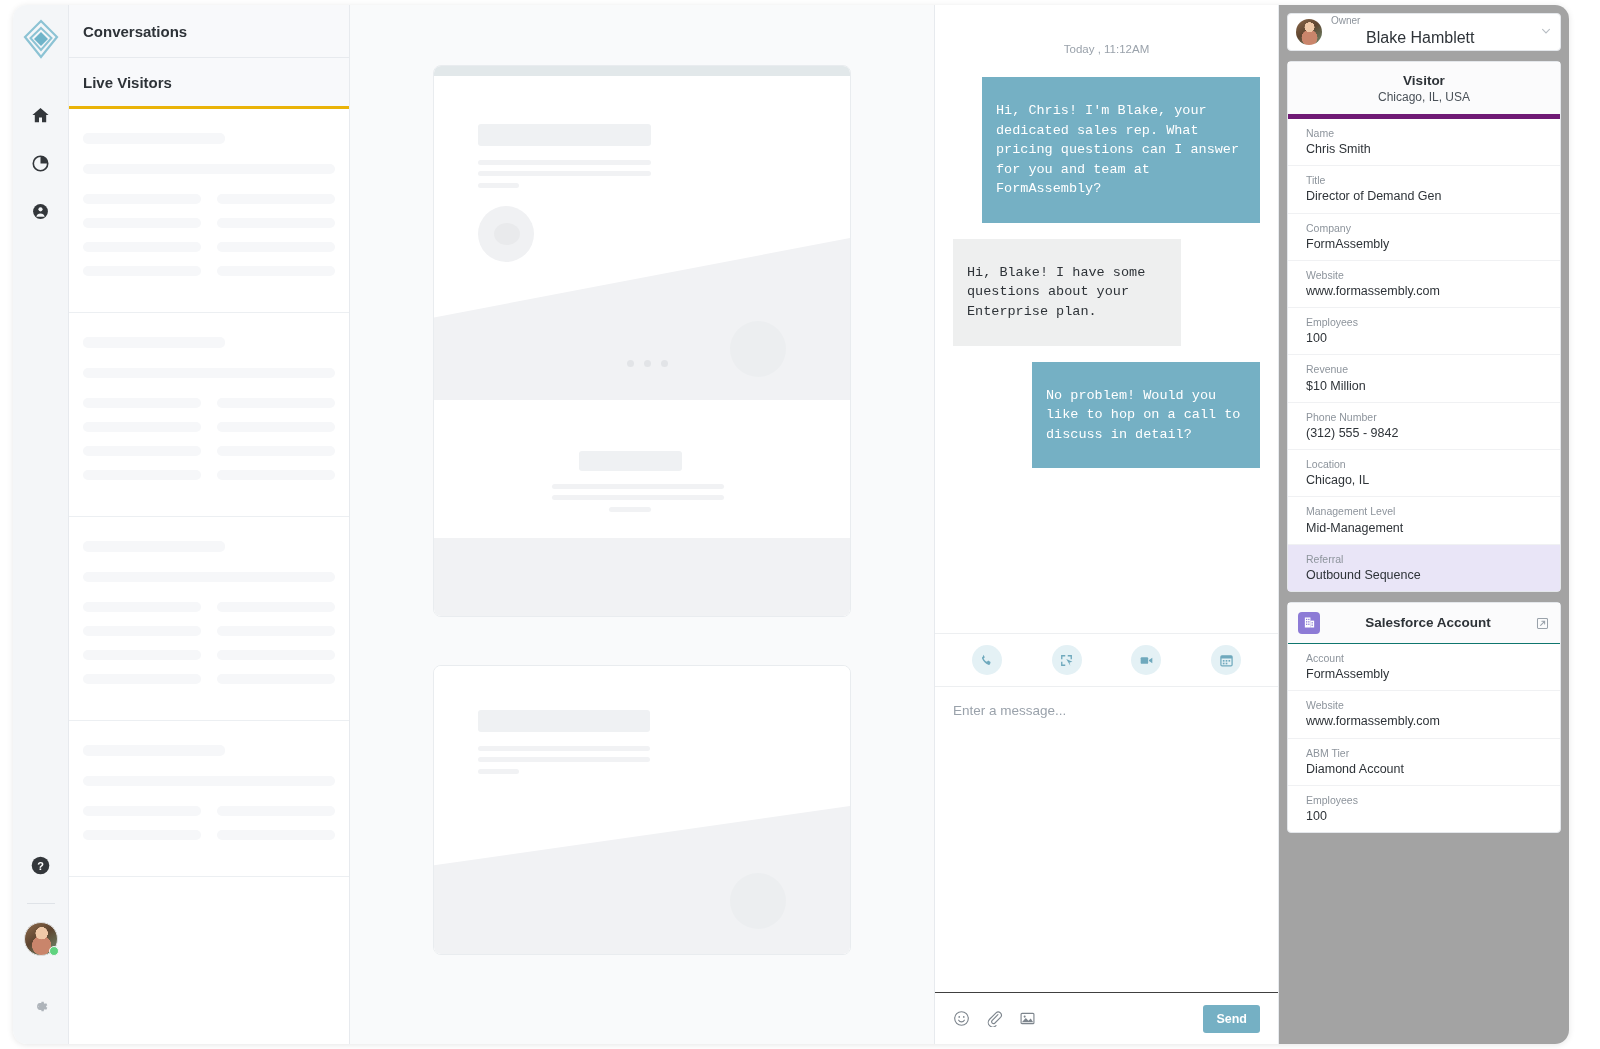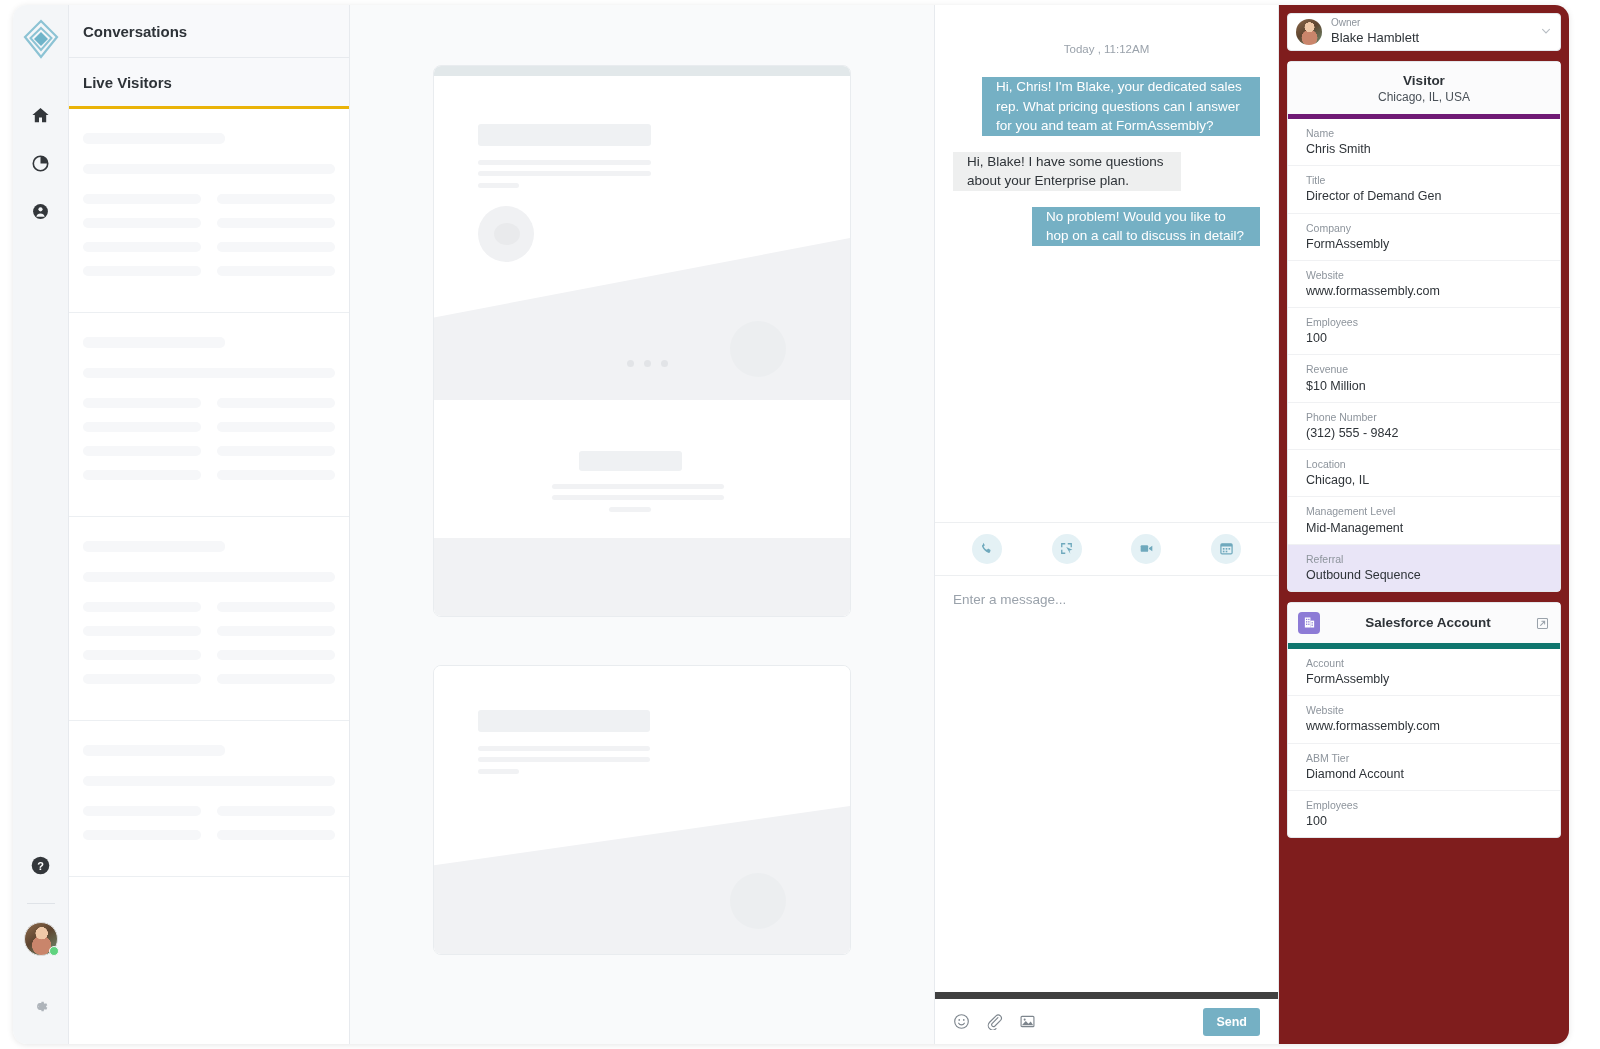--- a/index.html
+++ b/index.html
@@ -130,22 +130,23 @@
     border-right: 1px solid #e7eaee;
     display: flex; flex-direction: column;
     background: #ffffff;
   }
   .chat-scroll { flex: 1 1 auto; padding: 38px 18px 10px 18px; overflow: hidden; }
   .chat-ts {
     text-align: center; font-size: 11.5px; color: #9aa2ab; margin-bottom: 22px;
   }
   .bubble {
     font-size: 13.5px; line-height: 1.45;
-    padding: 0 14px; max-width: 278px; margin-bottom: 16px;
+    padding: 24px 14px; max-width: 278px; margin-bottom: 16px;
     word-wrap: break-word;
+    font-family: Liberation Mono, monospace;
   }
   .bubble.out {
     background: #75b0c4; color: #ffffff; margin-left: auto;
   }
   .bubble.in {
     background: #eeefef; color: #2e3338; margin-right: auto;
   }
   .bubble.w-narrow { max-width: 228px; }
   .chat-actions {
     height: 54px; flex: 0 0 54px;
@@ -166,70 +167,70 @@
     font-family: "Liberation Sans", sans-serif;
     font-size: 13.5px; color: #2e3338;
     background: transparent;
     flex: 1 1 auto;
     min-height: 150px;
   }
   .composer-input::placeholder { color: #9aa2ab; }
   .composer-bar {
     height: 52px; flex: 0 0 52px;
     display: flex; align-items: center; gap: 16px;
-    border-top: 7px solid #404040;
+    border-top: 1px solid #404040;
     margin: 0 -18px; padding: 9px 18px;
   }
   .cbar-spacer { flex: 1 1 auto; }
   .send-btn {
     background: #75b0c4; color: #fff;
     font-size: 12.5px; font-weight: bold;
     border: none; border-radius: 3px;
     padding: 7px 13px; cursor: pointer;
     font-family: "Liberation Sans", sans-serif;
   }
   .cicon { cursor: pointer; display:flex; }
 
   
   .info {
     width: 290px; flex: 0 0 290px;
-    background: #7f1d1d;
+    background: #a3a3a3;
     padding: 8px 8px 0 8px;
     overflow: hidden;
   }
   .owner-box {
     background: #fff; border: 1px solid #e4e7eb; border-radius: 4px;
     height: 38px; display: flex; align-items: center; padding: 0 8px;
     margin-bottom: 10px; cursor: pointer;
   }
   .owner-av {
     width: 26px; height: 26px; border-radius: 50%;
     background:
       radial-gradient(circle at 52% 32%, #f0c9a8 0 22%, transparent 23%),
       radial-gradient(circle at 52% 72%, #c9856b 0 34%, transparent 35%),
       linear-gradient(145deg,#8e6a4b 0%,#5e4530 45%,#6f8d70 100%);
     background-color:#7d6a52;
     flex: 0 0 26px; margin-right: 9px;
   }
   .owner-txt { flex: 1 1 auto; }
   .owner-label { font-size: 10px; color: #8d949c; line-height: 1.2; }
-  .owner-name { font-size: 13px; color: #2e3338; line-height: 1.35; }
+  .owner-name { font-size: 16px; color: #2e3338; line-height: 1.35; margin-left: 35px; }
   .panel {
     background: #fff; border: 1px solid #e4e7eb; border-radius: 4px;
     margin-bottom: 10px;
   }
   .panel-head {
     padding: 11px 10px 10px 10px; text-align: center;
     border-bottom: 5px solid #701a75; background: #fbfbfc;
   }
   .panel-title { font-size: 13.5px; font-weight: bold; color: #2e3338; }
   .panel-sub { font-size: 12px; color: #4a5158; margin-top: 2px; }
   .sf-head {
     display: flex; align-items: center; padding: 9px 10px;
-    border-bottom: 6px solid #0f766e; background: #fbfbfc;
+    border-bottom: 1px solid #0f766e; background: #fbfbfc;
   }
   .sf-icon {
     width: 22px; height: 22px; border-radius: 4px; background: #8d7bd6;
     display:flex; align-items:center; justify-content:center; flex: 0 0 22px;
   }
   .sf-title { flex: 1 1 auto; text-align: center; font-size: 13.5px; font-weight: bold; color: #2e3338; }
   .sf-ext { width: 14px; height: 14px; flex: 0 0 14px; cursor: pointer; }
   .field {
     padding: 7px 10px 7px 18px;
     border-bottom: 1px solid #f0f1f3;

